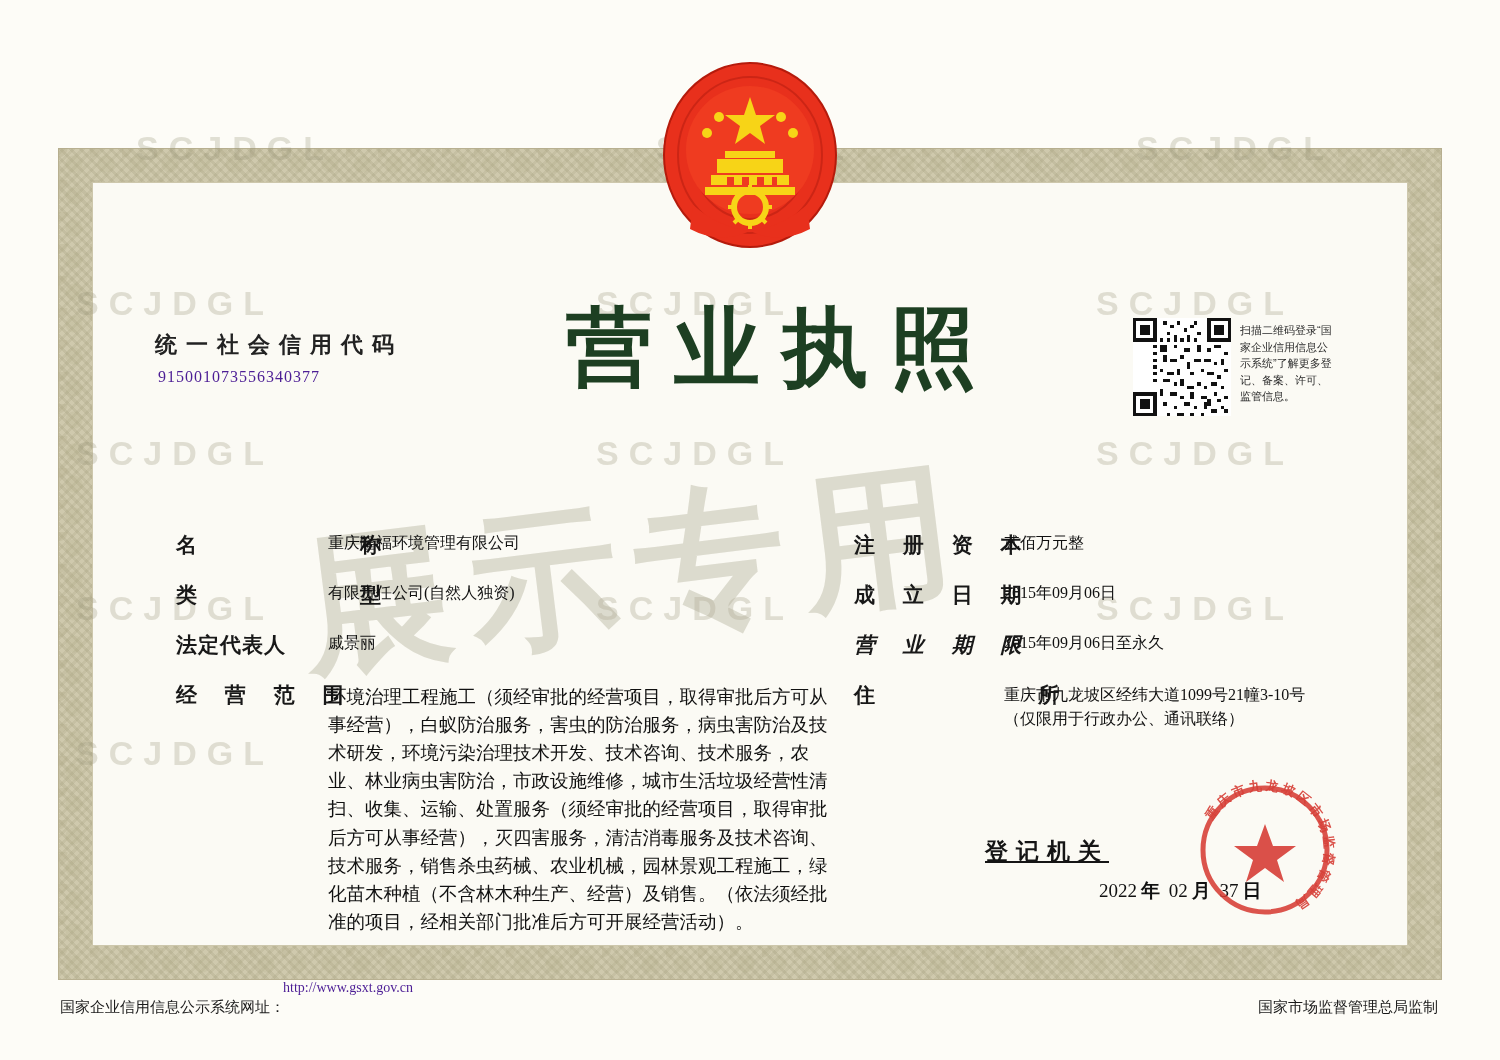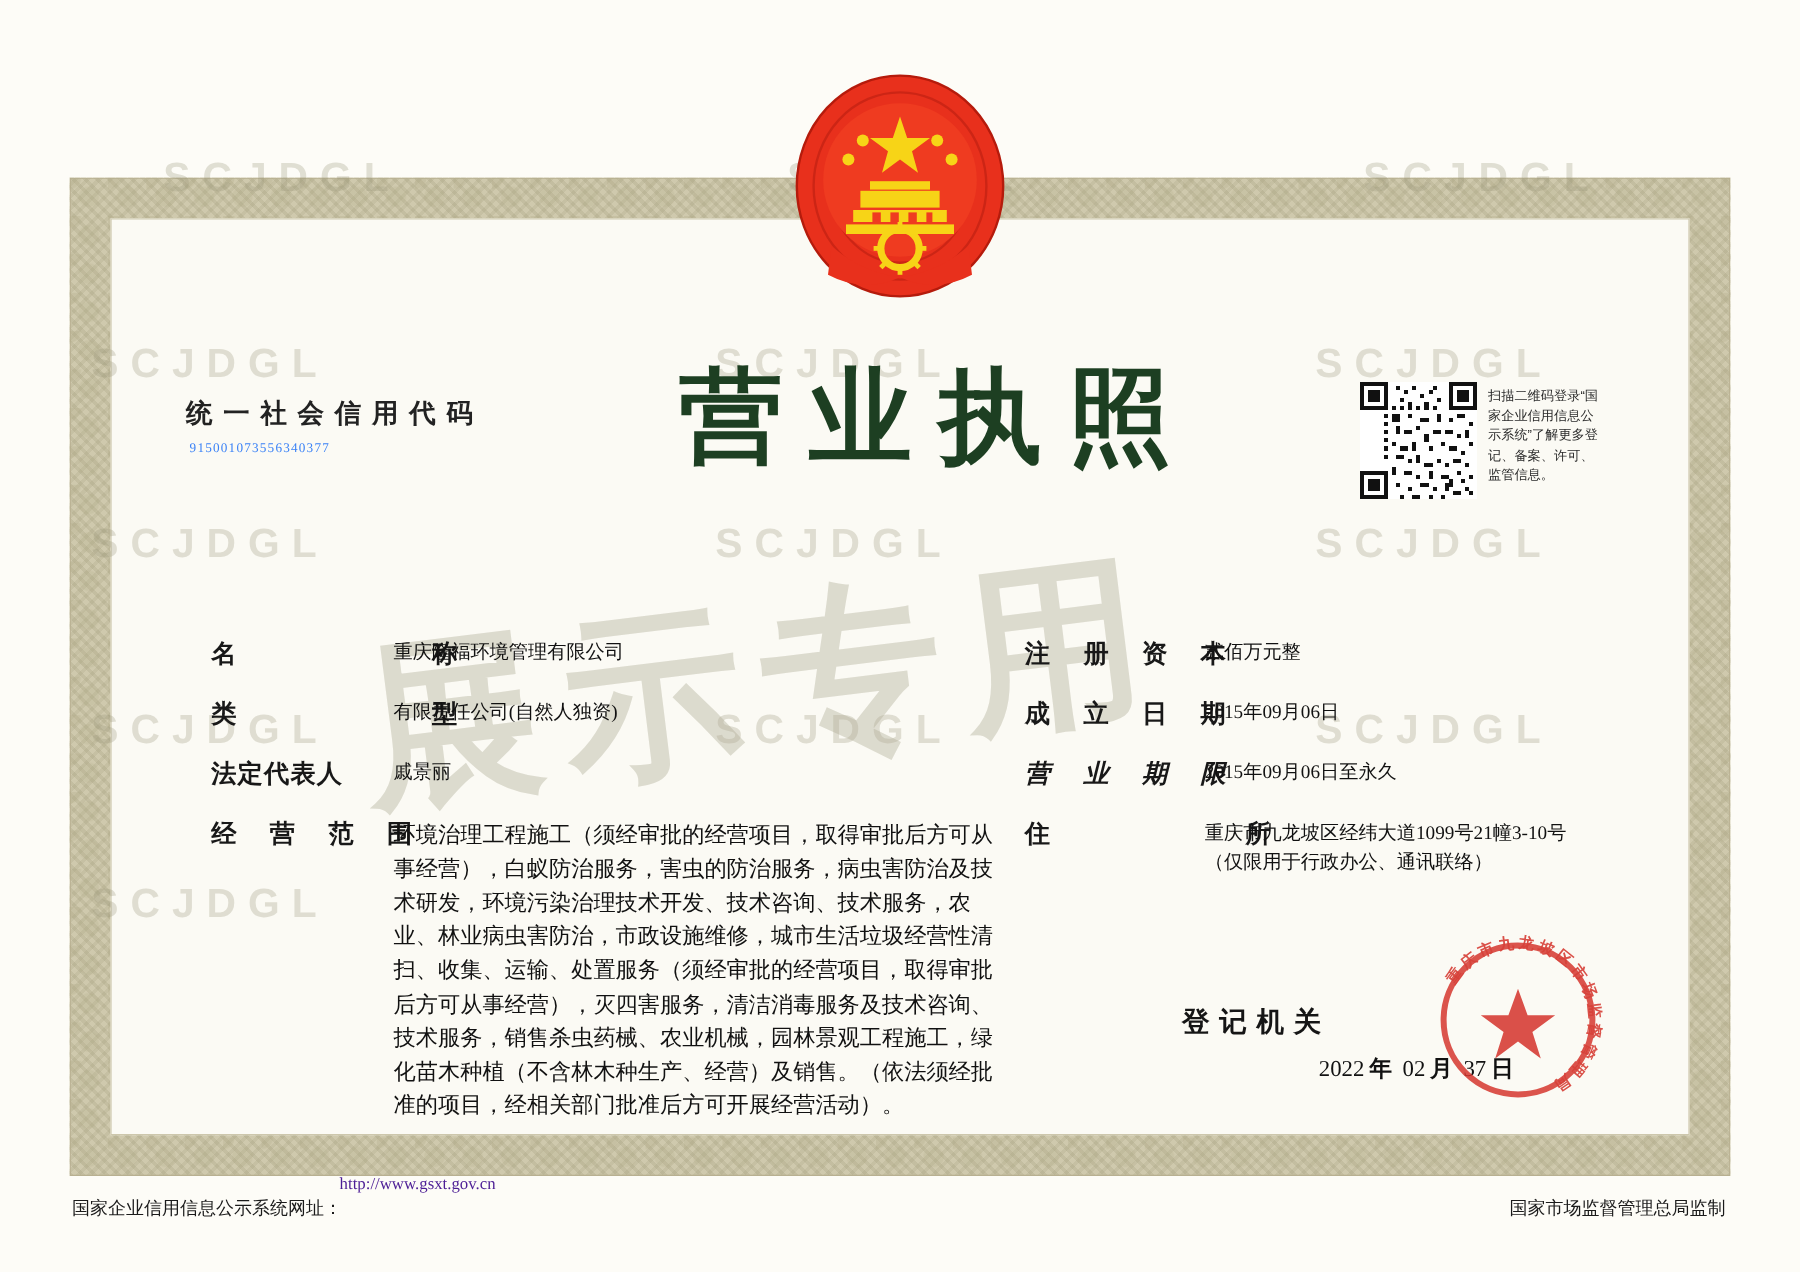--- a/index.html
+++ b/index.html
@@ -113,23 +113,23 @@
     font-size: 22px;
     font-weight: bold;
     letter-spacing: 9px;
     color: #222;
     font-family: "Liberation Sans", sans-serif;
     z-index: 5;
   }
   .uscc-value {
     position: absolute;
     left: 158px; top: 368px;
-    font-size: 11px;
+    font-size: 16px;
     letter-spacing: 1px;
-    color: #3b82f6;
+    color: #4c1d95;
     font-family: "Liberation Serif", serif;
     z-index: 5;
   }
 
   
   .qr {
     position: absolute;
     left: 1133px; top: 318px;
     width: 98px; height: 98px;
     z-index: 5;
@@ -176,20 +176,21 @@
   
   .reg-auth {
     position: absolute;
     left: 985px; top: 836px;
     font-size: 23px;
     font-weight: bold;
     letter-spacing: 8px;
     color: #151515;
     font-family: "Liberation Sans", sans-serif;
     z-index: 5;
+    text-decoration: underline;
   }
   .reg-date {
     position: absolute;
     left: 1095px; top: 878px;
     font-size: 19px;
     color: #111;
     z-index: 5;
     font-family: "Liberation Serif", serif;
   }
   .reg-date span.num { margin: 0 4px; }

